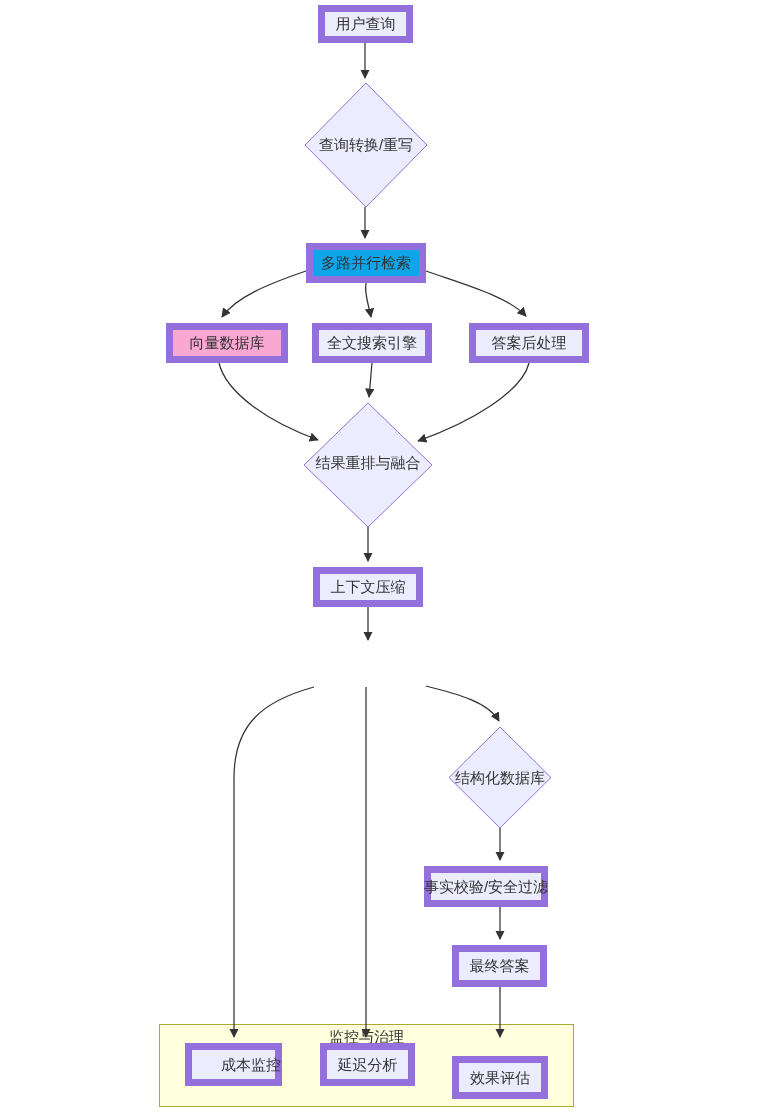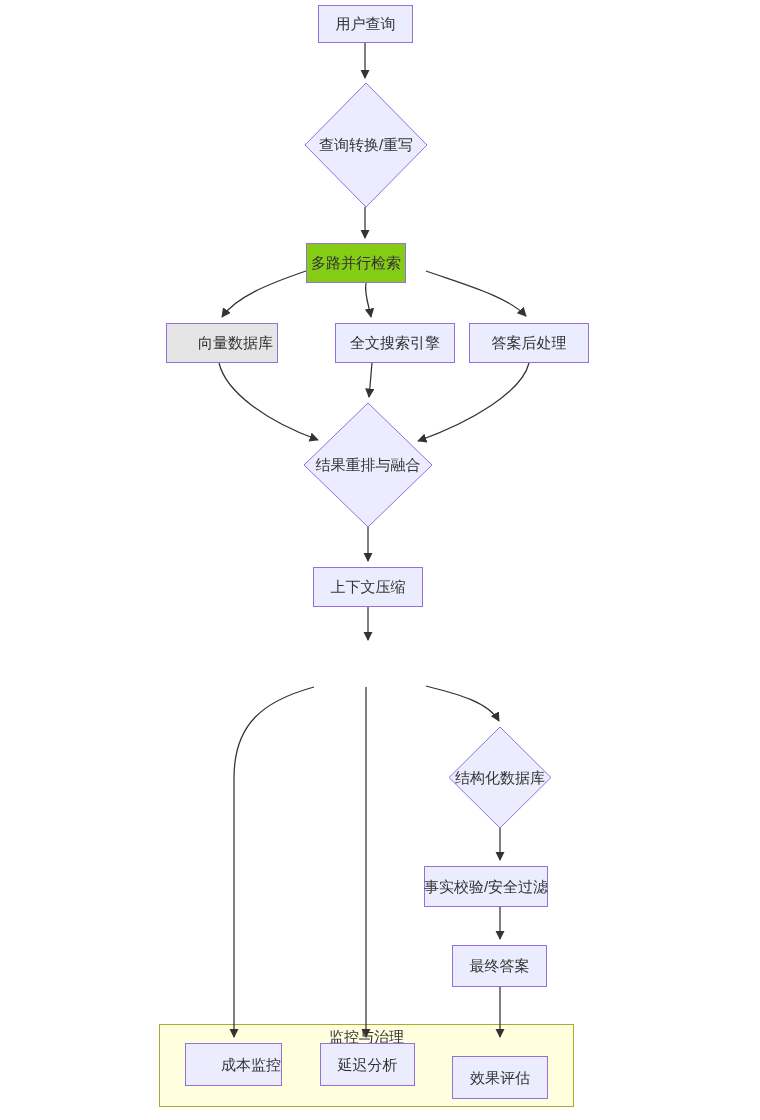--- a/index.html
+++ b/index.html
@@ -46,21 +46,21 @@
     box-sizing: border-box;
     display: flex;
     align-items: center;
     justify-content: center;
     font-size: 15px;
     color: #333333;
     text-align: center;
   }
   .node.rect {
     background: #ECECFF;
-    border: 1px solid #d946ef;
+    border: 7px solid #d946ef;
   }
   .node.diamond { background: transparent; border: none; }
   .node.diamond svg {
     position: absolute;
     top: 0; left: 0;
     width: 100%; height: 100%;
     overflow: visible;
   }
   .node .label {
     position: relative;
@@ -110,37 +110,37 @@
   <div id="node-layer">
       <div class="node rect" style="left: 318px; top: 5px; width: 95px; height: 38px; background: rgb(236, 236, 255); border-color: rgb(147, 112, 219);">
         <span class="label" style="color: rgb(51, 51, 51);">用户查询</span>
       </div>
       <div class="node diamond" style="left: 305px; top: 83px; width: 122px; height: 124px;">
         <svg viewBox="0 0 100 100" preserveAspectRatio="none">
           <polygon points="50,0 100,50 50,100 0,50" fill="#ECECFF" stroke="#9370DB" stroke-width="1" vector-effect="non-scaling-stroke"></polygon>
         </svg>
         <span class="label" style="color: rgb(51, 51, 51);">查询转换/重写</span>
       </div>
-      <div class="node rect" style="left: 306px; top: 243px; width: 100px; height: 40px; background: #84cc16; border-color: rgb(147, 112, 219);">
+      <div class="node rect" style="left: 306px; top: 243px; width: 120px; height: 40px; background: #0ea5e9; border-color: rgb(147, 112, 219);">
         <span class="label" style="color: rgb(51, 51, 51);">多路并行检索</span>
       </div>
-      <div class="node rect" style="left: 166px; top: 323px; width: 112px; height: 40px; background: #e5e5e5; border-color: rgb(147, 112, 219); justify-content: flex-end;">
+      <div class="node rect" style="left: 166px; top: 323px; width: 122px; height: 40px; background: #f9a8d4; border-color: rgb(147, 112, 219);">
         <span class="label" style="color: rgb(51, 51, 51);">向量数据库</span>
       </div>
-      <div class="node rect" style="left: 312px; top: 323px; width: 120px; height: 40px; background: rgb(236, 236, 255); border-color: rgb(147, 112, 219); margin-left: 23px;">
+      <div class="node rect" style="left: 312px; top: 323px; width: 120px; height: 40px; background: rgb(236, 236, 255); border-color: rgb(147, 112, 219);">
         <span class="label" style="color: rgb(51, 51, 51);">全文搜索引擎</span>
       </div>
       <div class="node rect" style="left: 469px; top: 323px; width: 120px; height: 40px; background: rgb(236, 236, 255); border-color: rgb(147, 112, 219);">
         <span class="label" style="color: rgb(51, 51, 51);">答案后处理</span>
       </div>
       <div class="node diamond" style="left: 304px; top: 403px; width: 128px; height: 124px;">
         <svg viewBox="0 0 100 100" preserveAspectRatio="none">
           <polygon points="50,0 100,50 50,100 0,50" fill="#ECECFF" stroke="#9370DB" stroke-width="1" vector-effect="non-scaling-stroke"></polygon>
         </svg>
-        <span class="label" style="color: rgb(51, 51, 51);">结果重排与融合</span>
+        <span class="label" style="color: rgb(51, 51, 51); font-family: Liberation Mono, monospace;">结果重排与融合</span>
       </div>
       <div class="node rect" style="left: 313px; top: 567px; width: 110px; height: 40px; background: rgb(236, 236, 255); border-color: rgb(147, 112, 219);">
         <span class="label" style="color: rgb(51, 51, 51);">上下文压缩</span>
       </div>
       <div class="node diamond" style="left: 449px; top: 727px; width: 102px; height: 101px;">
         <svg viewBox="0 0 100 100" preserveAspectRatio="none">
           <polygon points="50,0 100,50 50,100 0,50" fill="#ECECFF" stroke="#9370DB" stroke-width="1" vector-effect="non-scaling-stroke"></polygon>
         </svg>
         <span class="label" style="color: rgb(51, 51, 51);">结构化数据库</span>
       </div>

